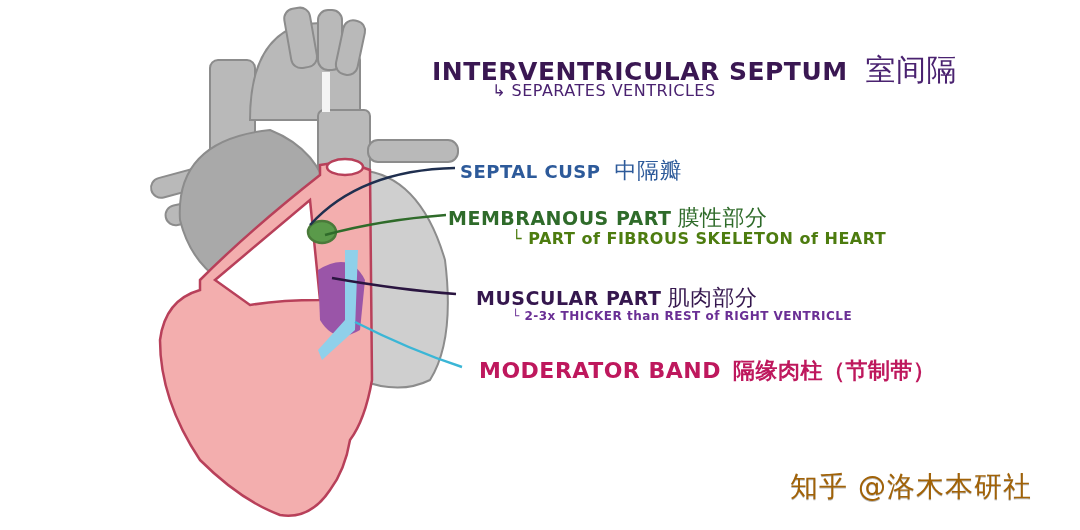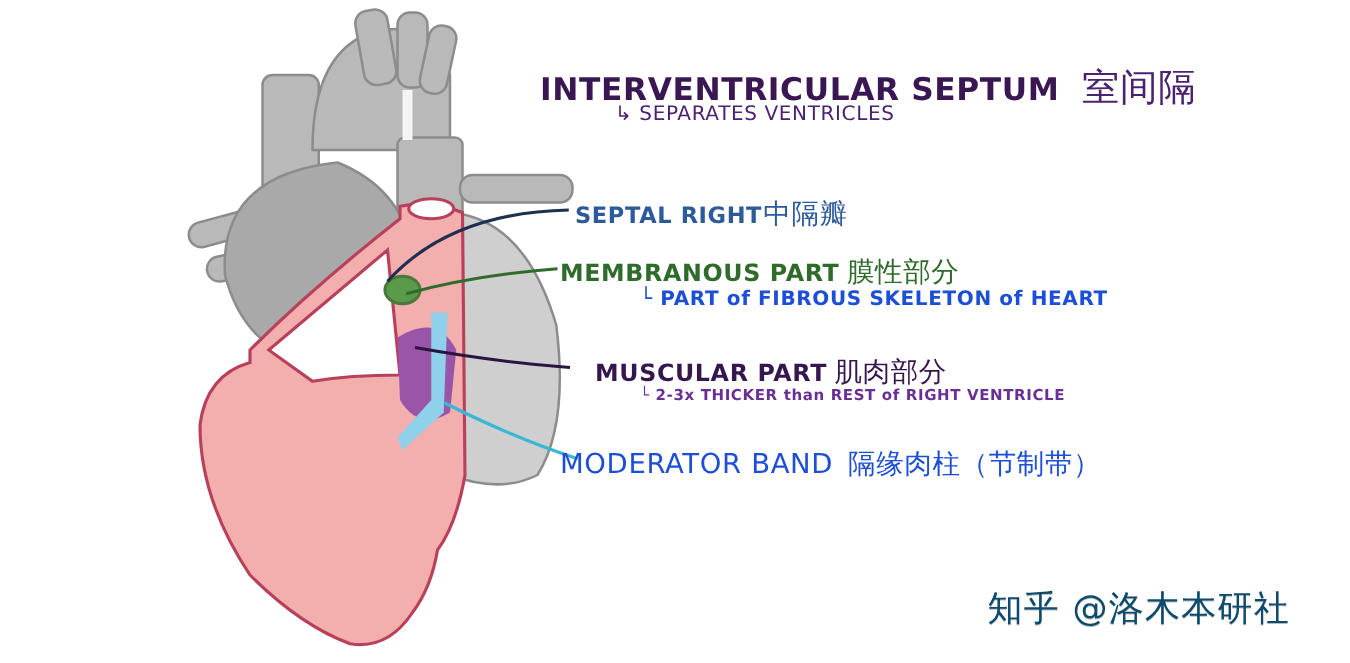--- a/index.html
+++ b/index.html
@@ -4,30 +4,30 @@
 <style>
   html, body { margin:0; padding:0; background:#ffffff; }
   body { width:1080px; height:530px; position:relative; overflow:hidden; font-family:"DejaVu Sans", sans-serif; }
   .illus { position:absolute; left:0; top:0; width:1080px; height:530px; }
   .lbl { position:absolute; white-space:nowrap; font-weight:bold; letter-spacing:0.5px; }
   .title { left:432px; top:50px; font-size:25px; color:#5b2e86; }
   .title .dark { color:#3a1752; }
   .title .cn { font-size:30px; margin-left:18px; font-weight:normal; color:#4a2270; }
   .sub1 { left:492px; top:81px; font-size:16px; color:#4a2270; font-weight:normal; }
   .septal { left:460px; top:156px; font-size:18px; color:#2d5a9a; }
-  .septal .cn { font-size:22px; margin-left:1px; font-weight:normal; }
+  .septal .cn { font-size:22px; margin-left:14px; font-weight:normal; }
   .membr { left:448px; top:203px; font-size:19px; color:#2f6b2a; }
   .membr .cn { font-size:22px; margin-left:6px; font-weight:normal; }
-  .membr-sub { left:512px; top:229px; font-size:16px; color:#1d4ed8; }
+  .membr-sub { left:512px; top:229px; font-size:16px; color:#4d7c0f; }
   .musc { left:476px; top:283px; font-size:19px; color:#35174e; }
   .musc .cn { font-size:22px; margin-left:6px; font-weight:normal; }
   .musc-sub { left:512px; top:309px; font-size:12px; color:#6a2f95; }
-  .moder { left:448px; top:356px; font-size:22px; color:#1d4ed8; font-weight:normal; }
+  .moder { left:479px; top:356px; font-size:22px; color:#be185d; font-weight:bold; }
   .moder .cn { font-size:22px; margin-left:12px; }
-  .watermark { left:790px; top:468px; font-size:28px; color:#0c4a6e; font-weight:normal; letter-spacing:1px; text-shadow:0 1px 0 #bbbbbb; }
+  .watermark { left:790px; top:468px; font-size:28px; color:#a16207; font-weight:normal; letter-spacing:1px; text-shadow:0 1px 0 #bbbbbb; }
 </style>
 </head>
 <body>
 
 <svg class="illus" viewBox="0 0 1080 530" xmlns="http://www.w3.org/2000/svg">
 
   <g fill="#b9b9b9" stroke="#8c8c8c" stroke-width="2">
     <rect x="210" y="60" width="45" height="120" rx="8"></rect>
     <path d="M250 120 Q250 40 300 25 Q350 15 360 60 L360 120 Z"></path>
     <rect x="288" y="8" width="26" height="60" rx="10" transform="rotate(-10 300 40)"></rect>
@@ -56,21 +56,21 @@
   <path d="M332 278 Q400 290 456 294" stroke="#2a1540" stroke-width="2.5" fill="none"></path>
   <path d="M355 322 Q410 350 462 367" stroke="#3bb6d6" stroke-width="2.5" fill="none"></path>
 </svg>
 
 <div class="lbl title">
   <span class="dark">INTERVENTRICULAR SEPTUM</span><span class="cn">室间隔</span>
 </div>
 <div class="lbl sub1">↳ SEPARATES VENTRICLES</div>
 
 <div class="lbl septal">
-  <span>SEPTAL RIGHT</span><span class="cn">中隔瓣</span>
+  <span>SEPTAL CUSP</span><span class="cn">中隔瓣</span>
 </div>
 
 <div class="lbl membr">
   <span>MEMBRANOUS PART</span><span class="cn">膜性部分</span>
 </div>
 <div class="lbl membr-sub">└ PART of FIBROUS SKELETON of HEART</div>
 
 <div class="lbl musc">
   <span>MUSCULAR PART</span><span class="cn">肌肉部分</span>
 </div>

